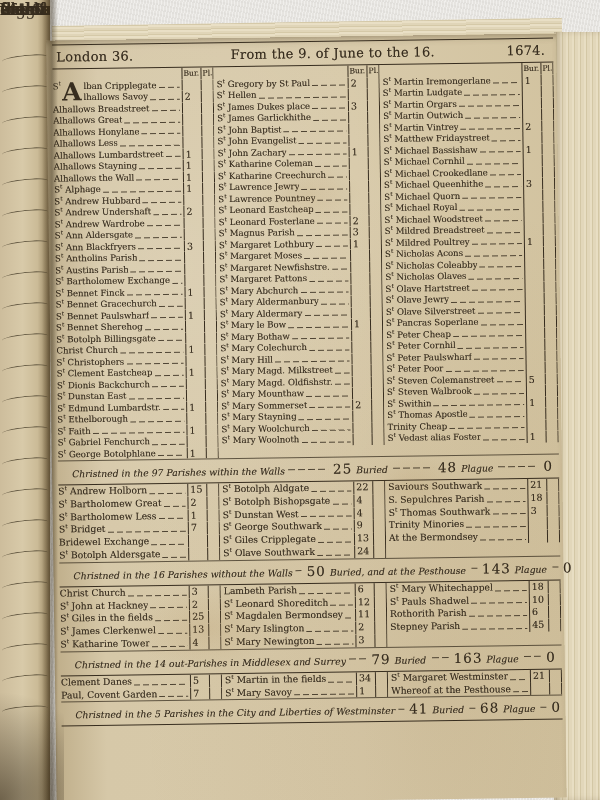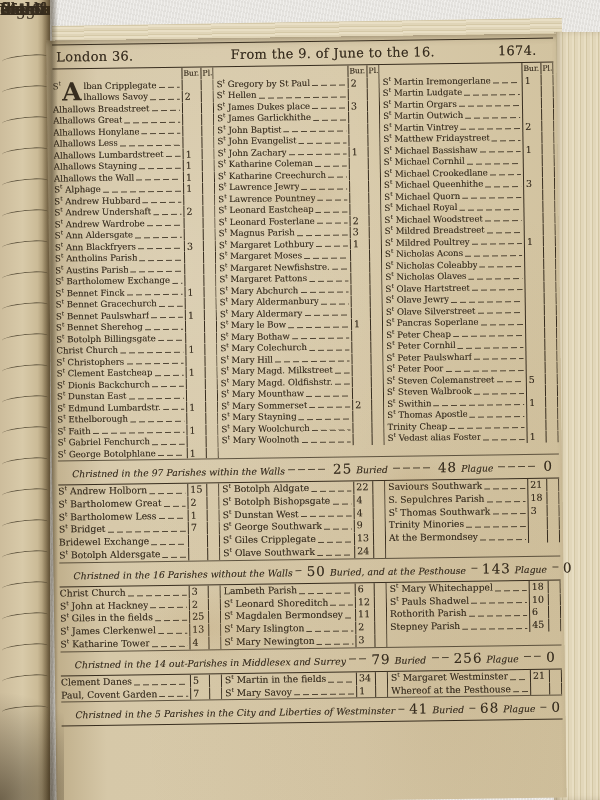--- a/index.html
+++ b/index.html
@@ -65,21 +65,21 @@
   .stain.s1{left:40%;top:16%;width:110px;height:70px;background:radial-gradient(ellipse, rgba(150,110,50,.10), transparent 70%);}
   .stain.s2{left:15%;top:72%;width:150px;height:80px;background:radial-gradient(ellipse, rgba(160,120,60,.13), transparent 70%);}
   .stain.s3{left:62%;top:55%;width:90px;height:60px;background:radial-gradient(ellipse, rgba(150,110,50,.10), transparent 70%);}
   
   .bills-header{
     display:flex; align-items:baseline;
     border-top:1.8px solid var(--ink); border-bottom:1.6px solid var(--ink);
     padding:4px 2px 4px 4px; font-size:13px; letter-spacing:.3px;
     text-shadow:0 0 .6px rgba(55,44,30,.5);
   }
-  .hl{width:130px;} .hc{flex:1; text-align:center; padding-right:10px;} .hr{width:62px; text-align:center; padding-right:6px;}
+  .hl{width:130px;} .hc{flex:1; text-align:center; padding-right:10px;} .hr{width:62px; text-align:right; padding-right:6px;}
   
   .cols{display:flex;}
   .col{overflow:hidden;}
   .col.c0{width:161px;} .col.c1{width:166px; padding-left:3px;} .col.c2{flex:1; padding-left:3px;}
   .row{display:flex; align-items:stretch; white-space:nowrap; overflow:hidden;
     text-shadow:0 0 .5px rgba(55,44,30,.45);}
   .sec0 .row{height:11.5px; line-height:11.3px; font-size:8.6px;}
   .sec1 .row,.sec2 .row,.sec3 .row{height:12.8px; line-height:12.6px; font-size:9.2px;}
   .pname{flex:0 1 auto; overflow:hidden;}
   .st{font-size:6px; vertical-align:super; line-height:0;}
@@ -1003,21 +1003,21 @@
               <span class="pl"></span>
             </div>
           </div>
         </div>
         <div class="sfoot">
           <span class="flabel">Christned in the 14 out-Parishes in Middlesex and Surrey</span>
           <span class="fdash"></span>
           <span class="fnum">79</span>
           <span class="fword">Buried</span>
           <span class="fdash"></span>
-          <span class="fnum">256</span>
+          <span class="fnum">163</span>
           <span class="fword">Plague</span>
           <span class="fdash"></span>
           <span class="fnum">0</span>
         </div>
       </div>
       <div class="section sec3">
         <div class="cols">
           <div class="col c0">
             <div class="row">
               <span class="pname">Clement Danes</span>

